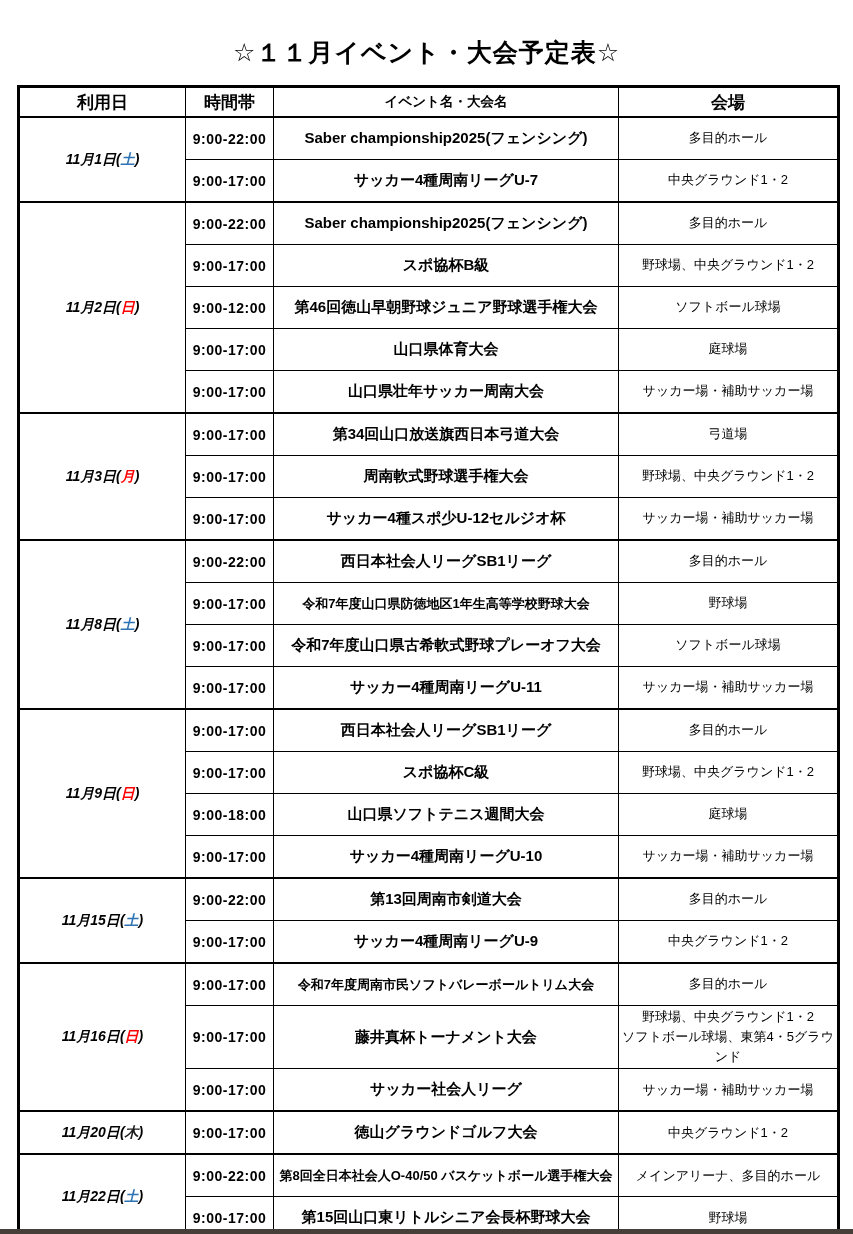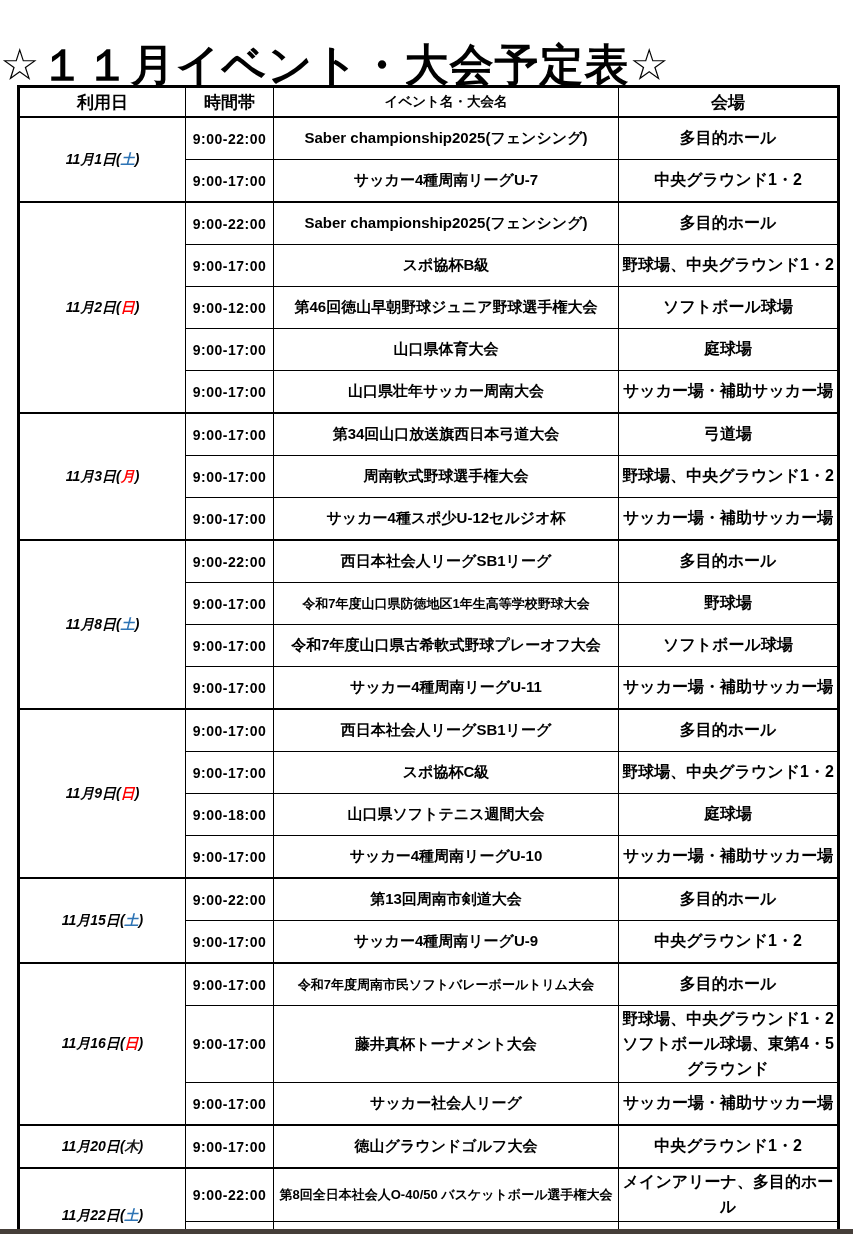--- a/index.html
+++ b/index.html
@@ -13,21 +13,22 @@
     width: 853px;
     height: 1234px;
     overflow: hidden;
     color: #000;
   }
   .page-title {
     position: absolute;
     top: 36px;
     left: 0;
     width: 853px;
-    font-size: 44px;
+    text-align: center;
+    font-size: 25px;
     font-weight: bold;
     letter-spacing: 1px;
     white-space: nowrap;
   }
   table.schedule {
     position: absolute;
     top: 85px;
     left: 17px;
     width: 820px;
     border-collapse: collapse;
@@ -67,22 +68,22 @@
     white-space: nowrap;
   }
   td.event-cell {
     font-size: 15px;
     font-weight: bold;
     white-space: nowrap;
     margin-top: 16px;
   }
   td.event-cell.long { font-size: 13px; }
   td.venue-cell {
-    font-size: 16px;
-    font-weight: bold;
+    font-size: 13px;
+    font-weight: normal;
     white-space: pre-line;
     line-height: 1.55;
   }
   .bottom-bar {
     position: absolute;
     left: 0;
     top: 1229px;
     width: 853px;
     height: 5px;
     background: #453e39;

